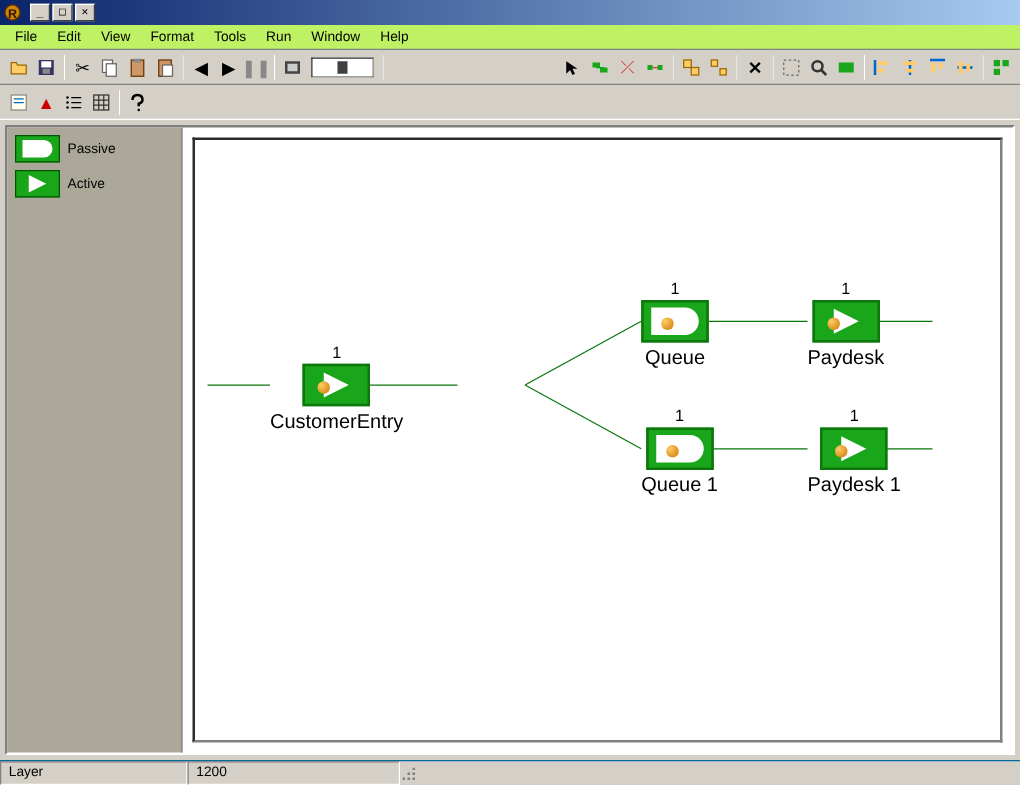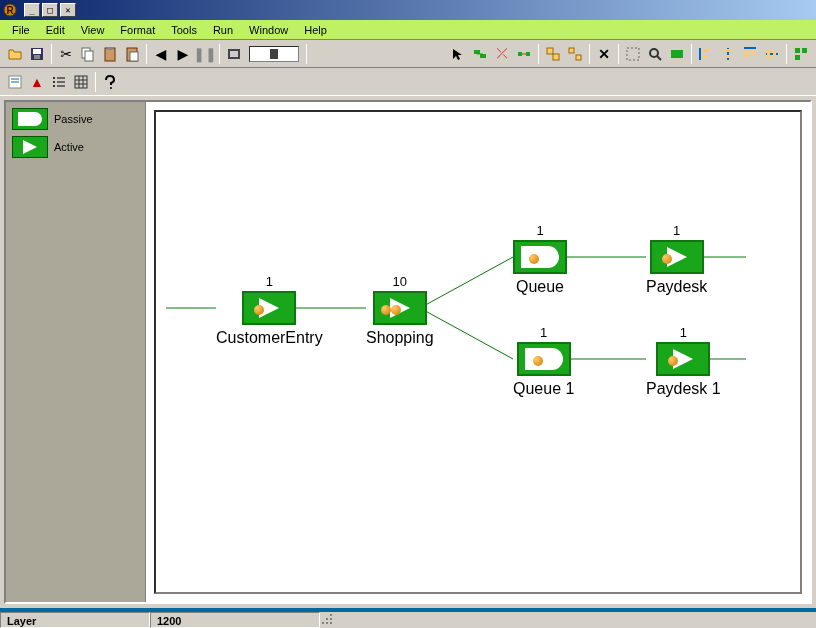--- a/index.html
+++ b/index.html
@@ -38,21 +38,21 @@
   .node-box { width: 54px; height: 34px; background: #1aa61a; border: 2px solid #0d770d; display: flex; align-items: center; justify-content: center; position: relative; }
   .node-label { font-size: 16px; margin-top: 4px; white-space: nowrap; }
   .triangle-active { width: 0; height: 0; border-top: 10px solid transparent; border-bottom: 10px solid transparent; border-left: 20px solid white; }
   .passive-shape { width: 38px; height: 22px; background: white; border-radius: 0 11px 11px 0; }
   .orb { width: 10px; height: 10px; background: radial-gradient(circle at 30% 30%, #ffcc66, #cc7700); border-radius: 50%; position: absolute; }
   
   
   svg.connections { position: absolute; top: 0; left: 0; width: 100%; height: 100%; pointer-events: none; }
   
   
-  .statusbar { height: 20px; background: #d4d0c8; display: flex; border-top: 4px solid #0369a1; font-weight: bold; }
+  .statusbar { height: 20px; background: #d4d0c8; display: flex; border-top: 1px solid #0369a1; }
   .status-cell { border: 1px solid; border-color: #808080 #fff #fff #808080; padding: 2px 6px; }
   .status-cell:first-child { width: 150px; }
   .status-cell:nth-child(2) { width: 170px; }
   .status-cell:nth-child(3) { flex: 1; margin-top: 16px; }
   .grip { width: 16px; display: flex; align-items: flex-end; justify-content: flex-end; padding: 2px; }
 </style>
 </head>
 <body>
 
 <div class="titlebar">
@@ -291,29 +291,20 @@
 
     <div class="node" style="left:60px;top:162px">
       <div class="node-count">1</div>
       <div class="node-box">
         <div class="triangle-active"></div>
         <div class="orb" style="left:10px;top:12px"></div>
       </div>
       <div class="node-label">CustomerEntry</div>
     </div>
 
-    <div class="node" style="left:210px;top:162px">
-      <div class="node-count">10</div>
-      <div class="node-box">
-        <div class="triangle-active"></div>
-        <div class="orb" style="left:6px;top:12px"></div>
-        <div class="orb" style="left:16px;top:12px"></div>
-      </div>
-      <div class="node-label">Shopping</div>
-    </div>
 
     <div class="node" style="left:357px;top:111px">
       <div class="node-count">1</div>
       <div class="node-box">
         <div class="passive-shape"></div>
         <div class="orb" style="left:14px;top:12px"></div>
       </div>
       <div class="node-label">Queue</div>
     </div>
 

